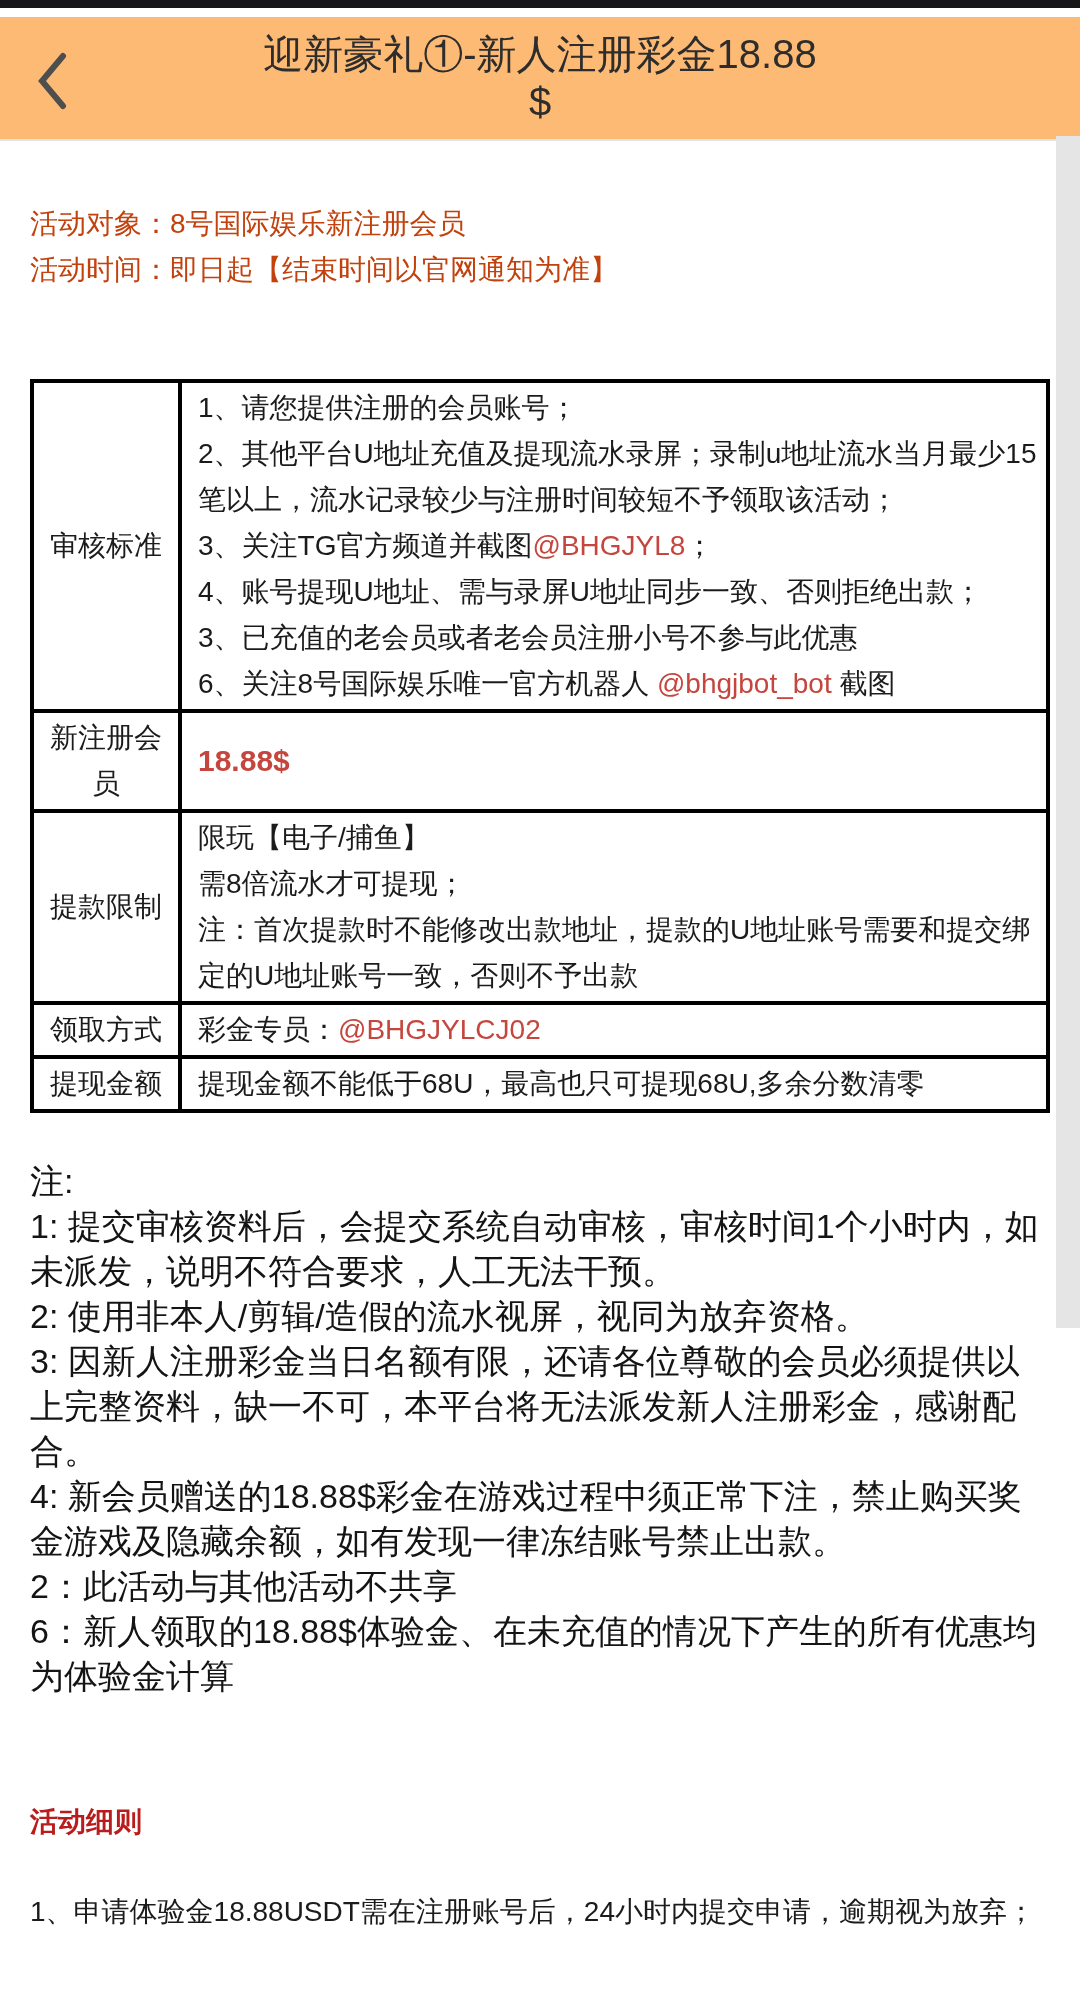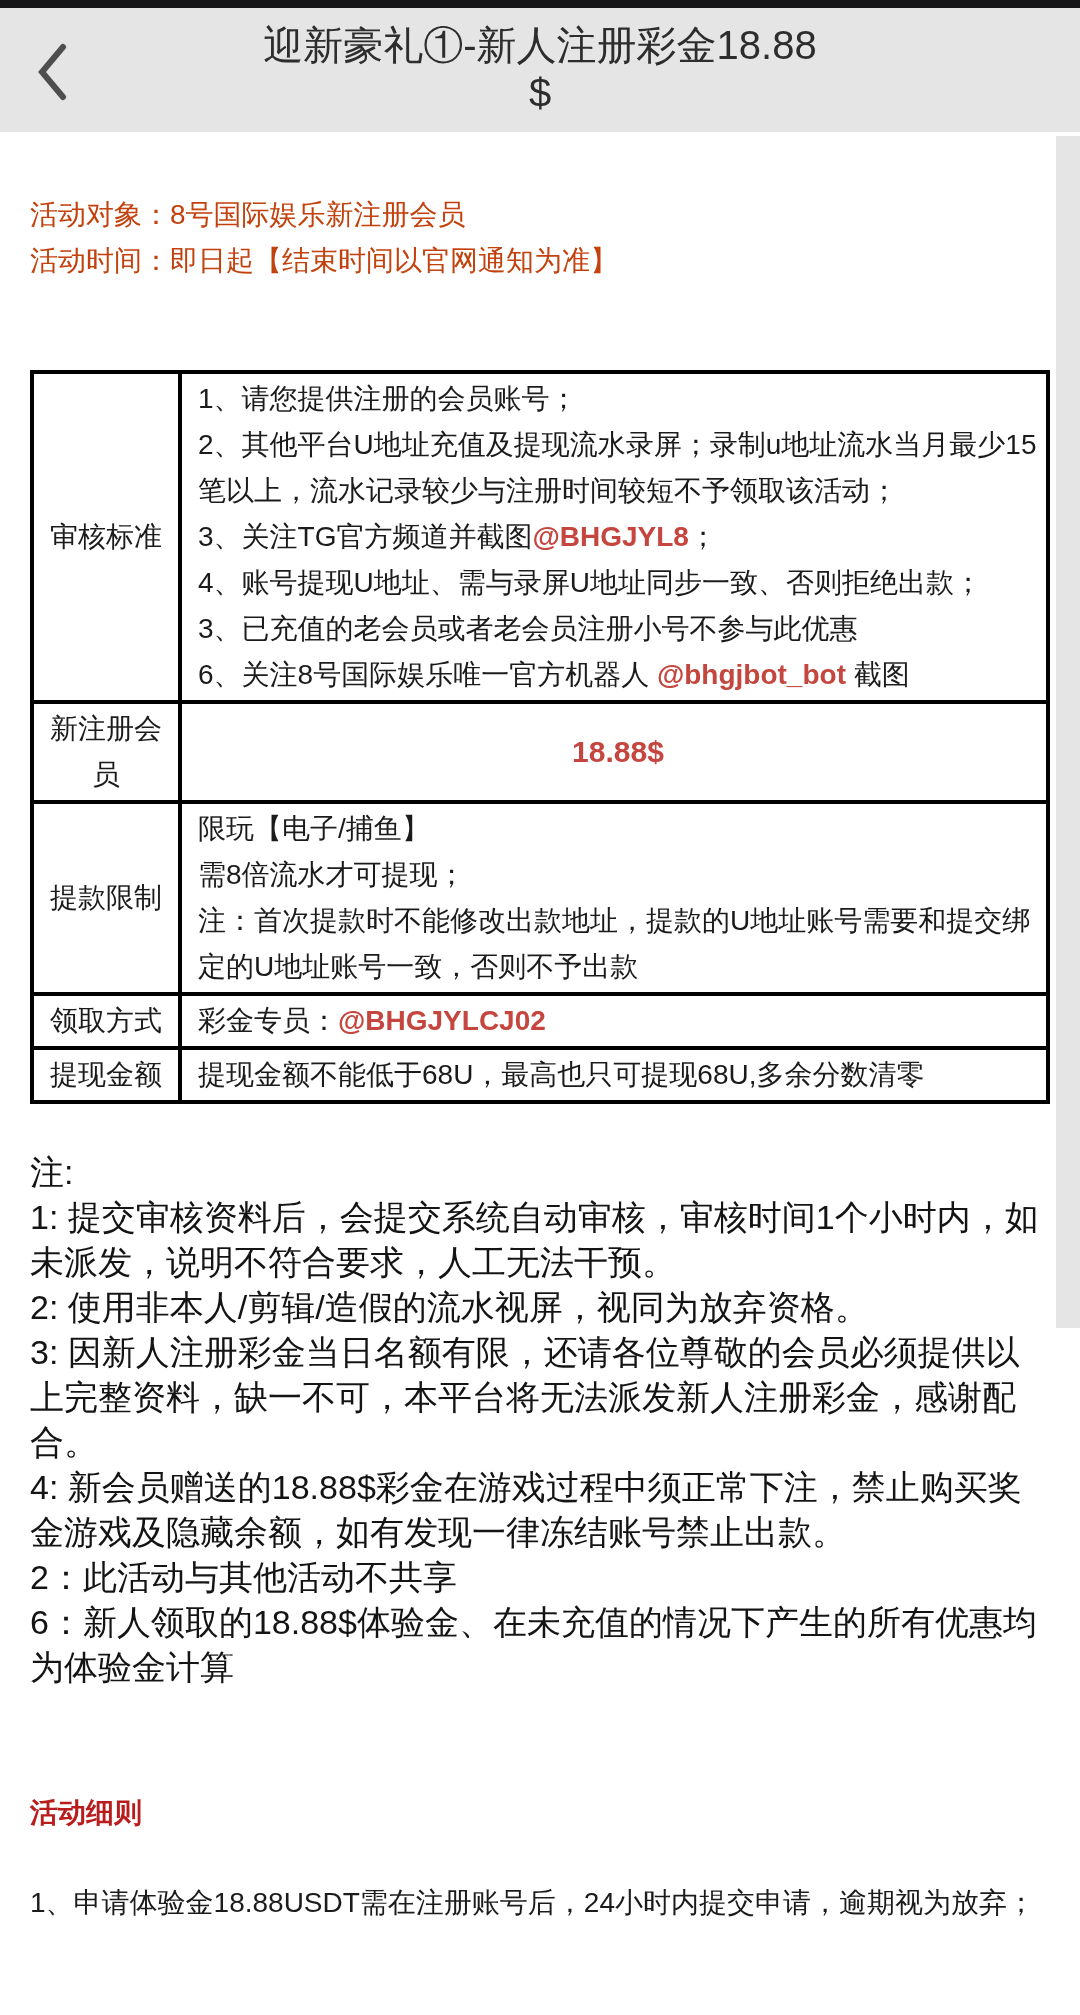--- a/index.html
+++ b/index.html
@@ -15,23 +15,23 @@
     position: relative;
     background: #ffffff;
     overflow: hidden;
     font-family: "Liberation Sans", sans-serif;
     color: #1b1b1b;
   }
   .status-strip { height: 8px; background: var(--status-bar, #17171a); }
   .app-header {
     position: relative;
     height: 124px;
-    background: #e5e5e5;
+    background: #fdba74;
     border-bottom: 2px solid #e4e4e4;
-    display: flex; flex-direction: column; justify-content: center;
+    display: flex; flex-direction: column; justify-content: center; margin-top: 9px;
   }
   .app-title {
     text-align: center;
     font-size: 40px; line-height: 48px;
     color: #2d2d2d;
     font-weight: 400;
   }
   .app-title span { display: block; }
   .back-btn {
     position: absolute; left: 26px; top: 30px;
@@ -49,26 +49,26 @@
     width: 100%;
     border-collapse: collapse;
     font-size: 28px; line-height: 46px;
     color: #1b1b1b;
   }
   .promo-table td { border: 4px solid var(--table-border, #000); vertical-align: middle; }
   .promo-table td.row-label { width: 148px; text-align: center; padding: 2px 4px; }
   .promo-table td.row-content { padding: 2px 8px 2px 16px; }
   .promo-table p { margin: 0; }
   .bonus-value {
-    text-align: center;
+    text-align: left;
     font-weight: bold;
     font-size: 30px;
     color: var(--accent-red, #c4463e);
   }
-  .red { color: var(--accent-red, #c4463e); font-weight: bold; text-align: right; }
+  .red { color: var(--accent-red, #c4463e); font-weight: normal; text-align: right; }
 
   .notes { margin-top: 46px; font-size: 34px; line-height: 45px; color: #141414; }
   .notes p { margin: 0; }
 
   .rules-title { margin-top: 100px; font-size: 28px; line-height: 46px; font-weight: bold; color: #b91c1c; }
   .rules { margin-top: 44px; font-size: 28px; line-height: 46px; color: #1b1b1b; }
   .rules p { margin: 0; }
 
   .scroll-thumb {
     position: absolute; top: 136px; right: 0;

